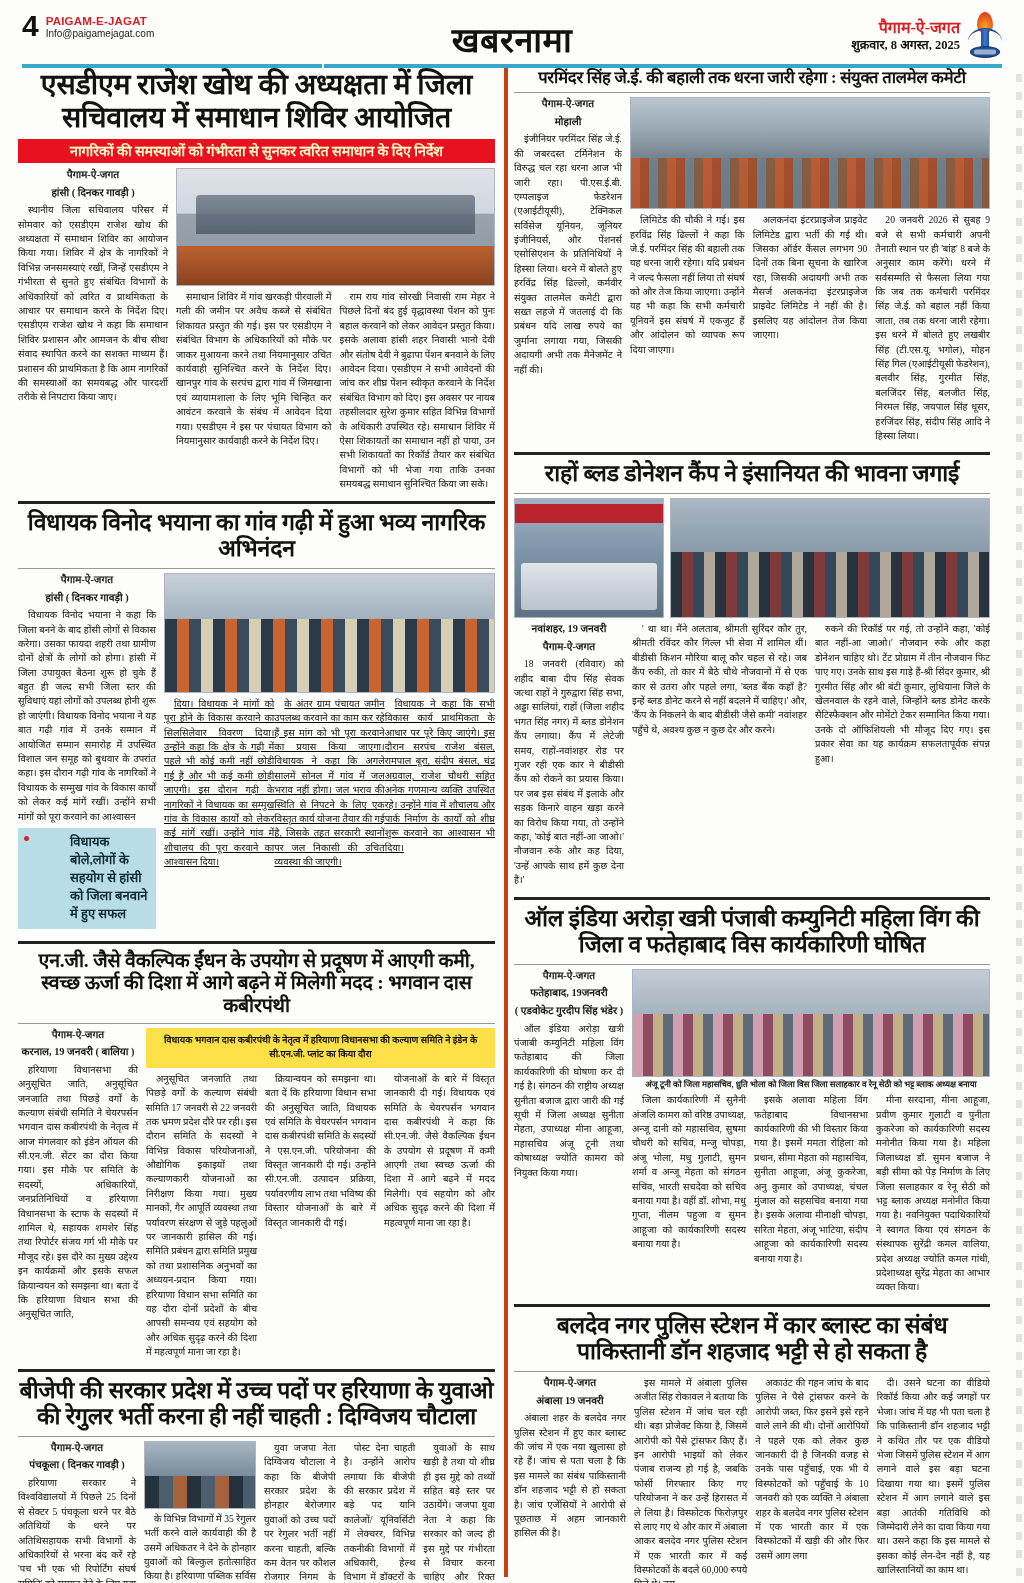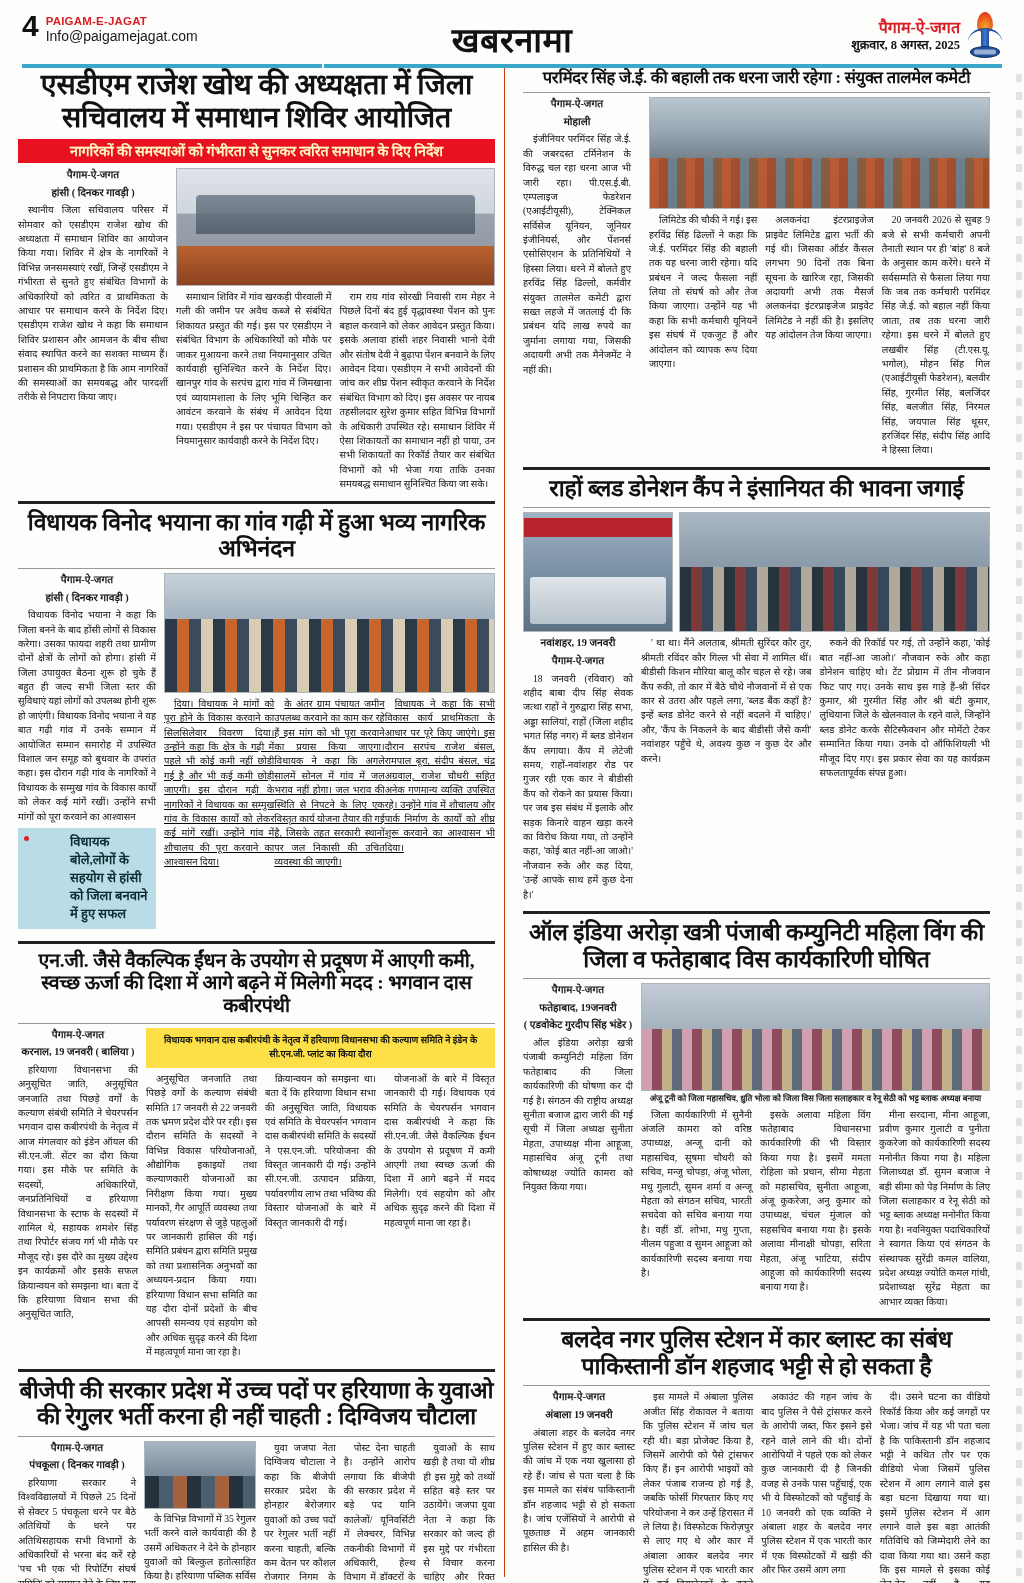--- a/index.html
+++ b/index.html
@@ -32,21 +32,21 @@
     line-height: 0.95; margin-top: -2px;
   }
   .mast-brandline { display: flex; flex-direction: column; }
   .brand-name {
     font-family: "Liberation Sans", sans-serif;
     font-size: 11.5px; font-weight: 700; color: #d81f26;
     letter-spacing: .2px; line-height: 1.25;
   }
   .brand-mail {
     font-family: "Liberation Sans", sans-serif;
-    font-size: 14px; color: #1a1a1a; line-height: 1.25;
+    font-size: 10px; color: #1a1a1a; line-height: 1.25;
   }
   .mast-center {
     position: absolute; left: 0; right: 0; top: 16px;
     text-align: center;
     font-family: "Liberation Serif", serif;
     font-size: 34px; font-weight: 700; color: #111;
     letter-spacing: .5px;
   }
   .mast-right { display: flex; align-items: center; gap: 8px; position: relative; z-index: 2; }
   .mast-right-txt { text-align: right; }
@@ -91,21 +91,21 @@
   .rule-bar .seg1 { width: 300px; background:#3aa6c9; }
   .rule-bar .seg2 { flex:1; background:#3aa6c9; }
 
   
   .cols {
     display: flex; gap: 0px;
     padding: 0 18px;
     height: calc(1583px - 74px);
   }
   .col-left { width: 486px; padding-right: 9px; }
-  .col-right { width: 486px; padding-left: 18px; border-left: 1px solid #c2410c; }
+  .col-right { width: 486px; padding-left: 6px; border-left: 4px solid #c2410c; }
 
   
   .hl {
     font-family: "Liberation Serif", serif;
     font-weight: 700; color: #111;
     line-height: 1.16; letter-spacing: -0.2px;
     text-align: center;
   }
   .hl-xl { font-size: 28.5px; }
   .hl-lg { font-size: 23px; }
@@ -403,21 +403,21 @@
         <div class="hl hl-sm">परमिंदर सिंह जे.ई. की बहाली तक धरना जारी रहेगा : संयुक्त तालमेल कमेटी</div>
         <hr class="hr-thin">
         <div style="display:flex; gap:8px;">
           <div style="width:108px;">
             <div class="dateline">पैगाम-ऐ-जगत</div>
             <div class="dateline">मोहाली</div>
             <div class="body-txt">
                 <p>इंजीनियर परमिंदर सिंह जे.ई. की जबरदस्त टर्मिनेशन के विरुद्ध चल रहा धरना आज भी जारी रहा। पी.एस.ई.बी. एम्पलाइज फेडरेशन (एआईटीयूसी), टेक्निकल सर्विसेज यूनियन, जूनियर इंजीनियर्स, और पेंशनर्स एसोसिएशन के प्रतिनिधियों ने हिस्सा लिया। धरने में बोलते हुए हरविंद्र सिंह ढिल्लो, कर्मवीर संयुक्त तालमेल कमेटी द्वारा सख्त लहजे में जतलाई दी कि प्रबंधन यदि लाख रुपये का जुर्माना लगाया गया, जिसकी अदायगी अभी तक मैनेजमेंट ने नहीं की।</p>
               </div>
           </div>
-          <div style="flex:1;margin-left:10px;">
+          <div style="flex:1;">
             <div class="photo scene-protest" style="height:112px; margin-bottom:4px;"></div>
             <div style="display:flex; gap:8px;">
               <div style="flex:1;" class="body-txt">
                   <p>लिमिटेड की चौकी ने गई। इस हरविंद्र सिंह ढिल्लों ने कहा कि जे.ई. परमिंदर सिंह की बहाली तक यह धरना जारी रहेगा। यदि प्रबंधन ने जल्द फैसला नहीं लिया तो संघर्ष को और तेज किया जाएगा। उन्होंने यह भी कहा कि सभी कर्मचारी यूनियनें इस संघर्ष में एकजुट हैं और आंदोलन को व्यापक रूप दिया जाएगा।</p>
                 </div>
               <div style="flex:1;" class="body-txt">
                   <p>अलकनंदा इंटरप्राइजेज प्राइवेट लिमिटेड द्वारा भर्ती की गई थी। जिसका ऑर्डर कैंसल लगभग 90 दिनों तक बिना सूचना के खारिज रहा, जिसकी अदायगी अभी तक मैसर्ज अलकनंदा इंटरप्राइजेज प्राइवेट लिमिटेड ने नहीं की है। इसलिए यह आंदोलन तेज किया जाएगा।</p>
                 </div>
               <div style="flex:1;" class="body-txt">
                   <p>20 जनवरी 2026 से सुबह 9 बजे से सभी कर्मचारी अपनी तैनाती स्थान पर ही 'बांह' 8 बजे के अनुसार काम करेंगे। धरने में सर्वसम्मति से फैसला लिया गया कि जब तक कर्मचारी परमिंदर सिंह जे.ई. को बहाल नहीं किया जाता, तब तक धरना जारी रहेगा। इस धरने में बोलते हुए लखबीर सिंह (टी.एस.यू. भगोल), मोहन सिंह गिल (एआईटीयूसी फेडरेशन), बलवीर सिंह, गुरमीत सिंह, बलजिंदर सिंह, बलजीत सिंह, निरमल सिंह, जयपाल सिंह धूसर, हरजिंदर सिंह, संदीप सिंह आदि ने हिस्सा लिया।</p>

